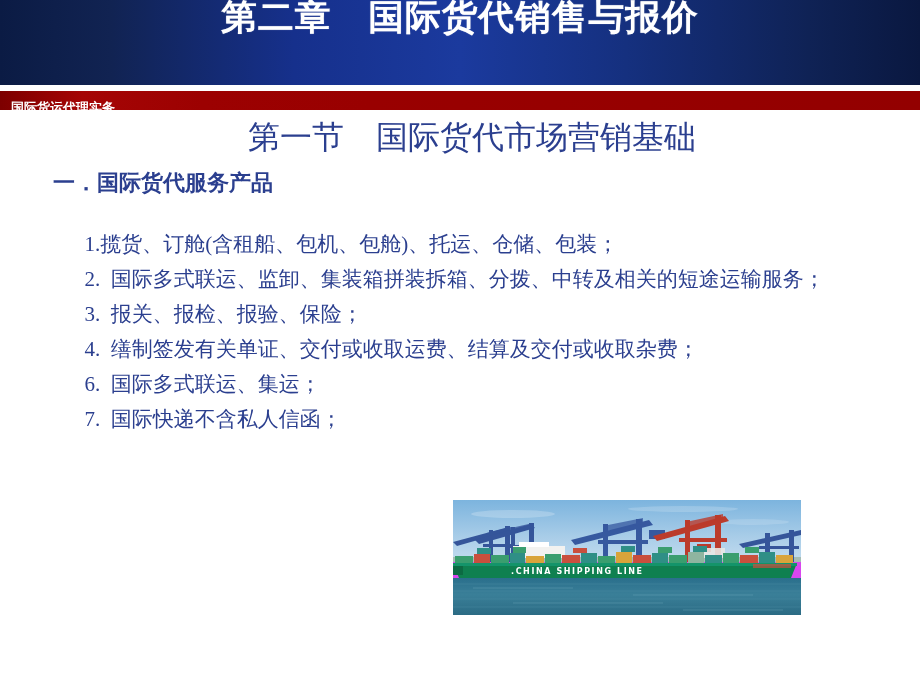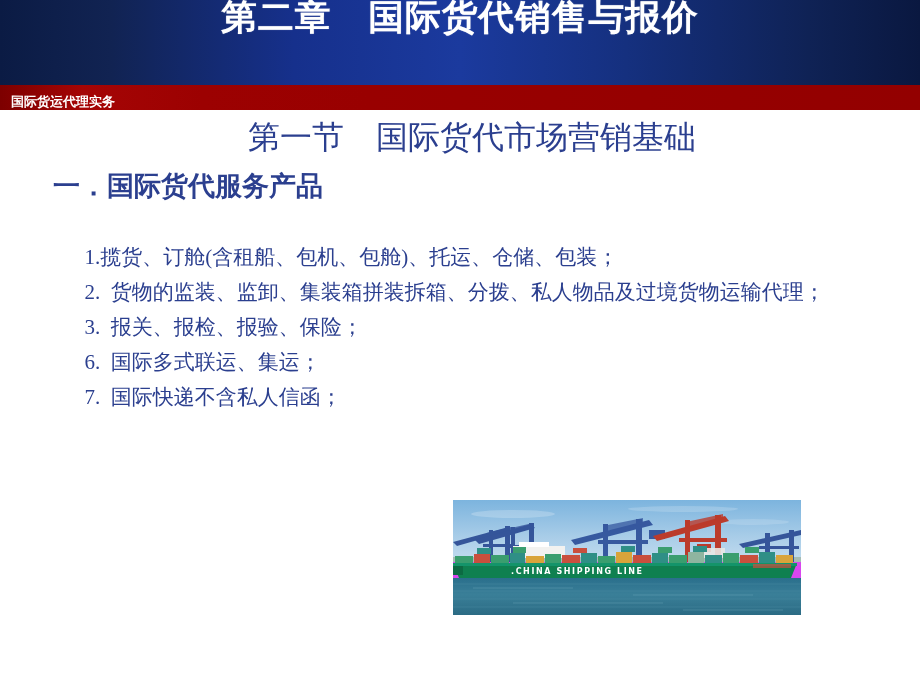--- a/index.html
+++ b/index.html
@@ -42,21 +42,21 @@
     white-space: pre;
     text-align: center;
     line-height: 1;
     transform: scaleX(1.02);
     text-shadow: 0 0 1px rgba(255,255,255,0.6);
   }
 
   
   #course-banner {
     position: absolute;
-    left: 0; top: 85px;
+    left: 0; top: 91px;
     width: 920px;
     height: 32px;
     background: linear-gradient(to right,
         #7d0000 0%,
         #a50505 9%,
         #9c0101 22%,
         #990000 40%,
         #930000 100%);
     display: flex;
     align-items: center;
@@ -94,29 +94,29 @@
     line-height: 1.2;
     padding-left: 24px;
     box-sizing: border-box;
   }
 
   #subsection-title {
     position: absolute;
     left: 53px; top: 60px;
     color: #2b3f8f;
     font-family: "Liberation Serif", "DejaVu Serif", serif;
-    font-size: 27px;
+    font-size: 22px;
     font-weight: bold;
     white-space: pre;
     line-height: 1.2;
   }
 
   #product-list {
     position: absolute;
-    left: 53px; top: 95px;
+    left: 53px; top: 82px;
     width: 860px;
     list-style: none;
     margin: 0;
     padding: 0;
   }
   #product-list li {
     color: #2b3f8f;
     font-family: "Liberation Serif", "DejaVu Serif", serif;
     font-size: 21px;
     line-height: 35px;
@@ -154,24 +154,27 @@
 
   <div id="section-title">第一节　国际货代市场营销基础</div>
 
   <div id="subsection-title">一．国际货代服务产品</div>
 
   <ul id="product-list">
     <li>
       <span class="num">1.</span><span>揽货、订舱(含租船、包机、包舱)、托运、仓储、包装；</span>
     </li>
     <li>
-      <span class="num">2.</span>&nbsp;&nbsp;<span>货物的监装、监卸、集装箱拼装拆箱、分拨、私人物品及过境货物运输代理；</span>
+      <span class="num">2.</span>&nbsp;&nbsp;<span>国际多式联运、监卸、集装箱拼装拆箱、分拨、中转及相关的短途运输服务；</span>
     </li>
     <li>
       <span class="num">3.</span>&nbsp;&nbsp;<span>报关、报检、报验、保险；</span>
+    </li>
+    <li>
+      <span class="num">4.</span>&nbsp;&nbsp;<span>缮制签发有关单证、交付或收取运费、结算及交付或收取杂费；</span>
     </li>
     <li>
       <span class="num">6.</span>&nbsp;&nbsp;<span>国际多式联运、集运；</span>
     </li>
     <li>
       <span class="num">7.</span>&nbsp;&nbsp;<span>国际快递不含私人信函；</span>
     </li>
   </ul>
 
   <div id="ship-photo">

